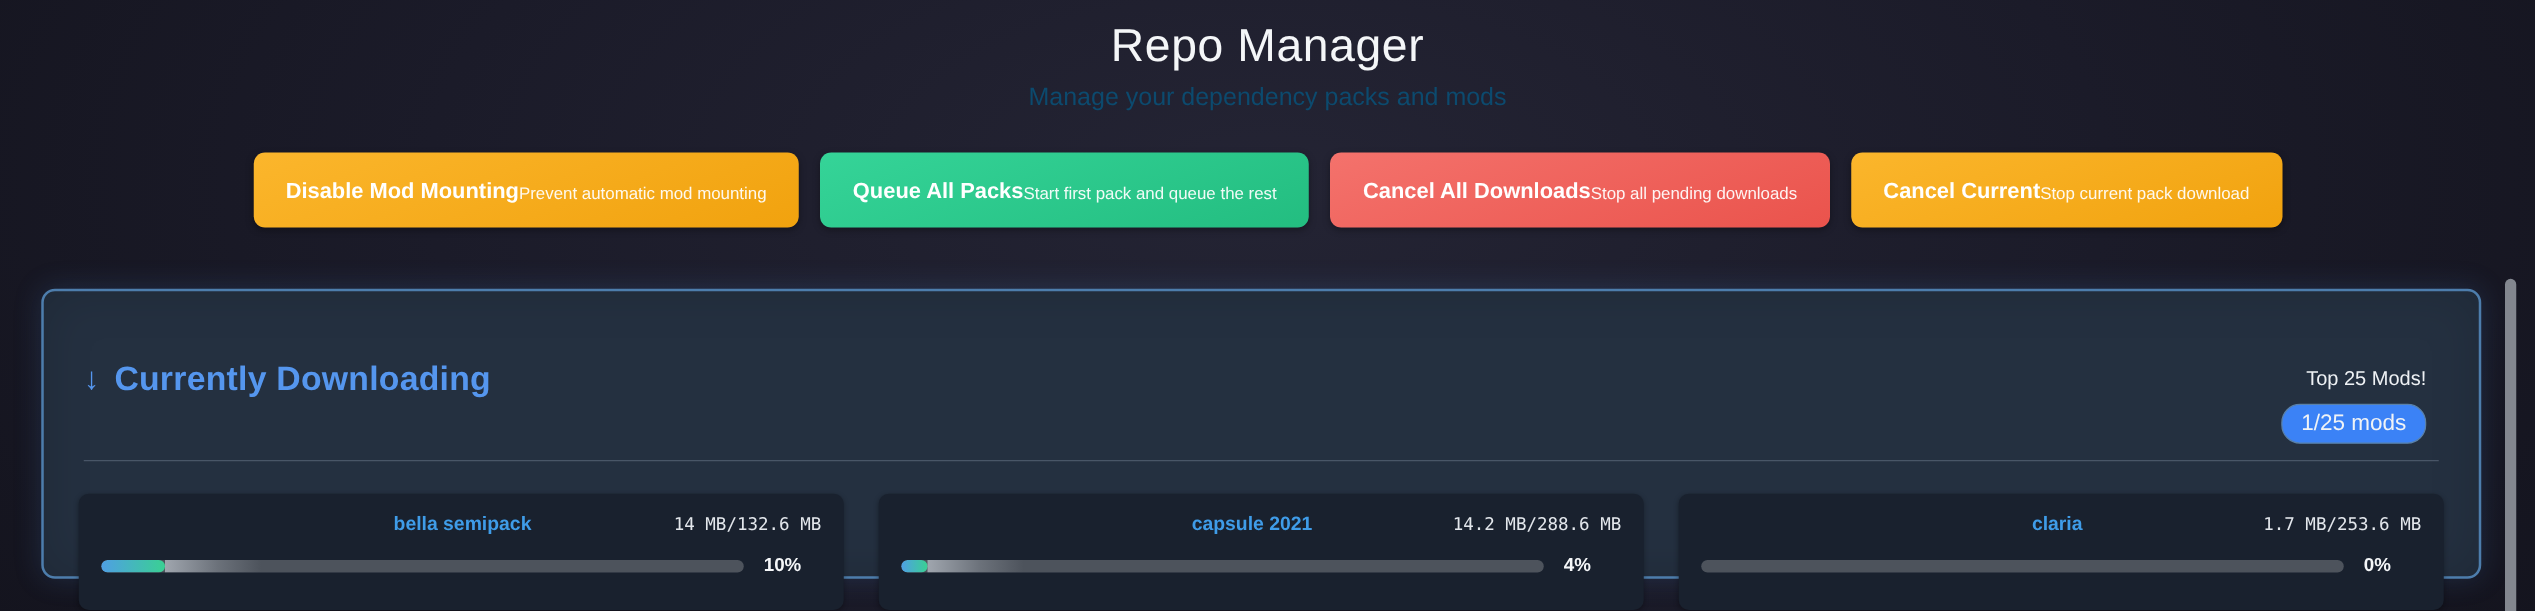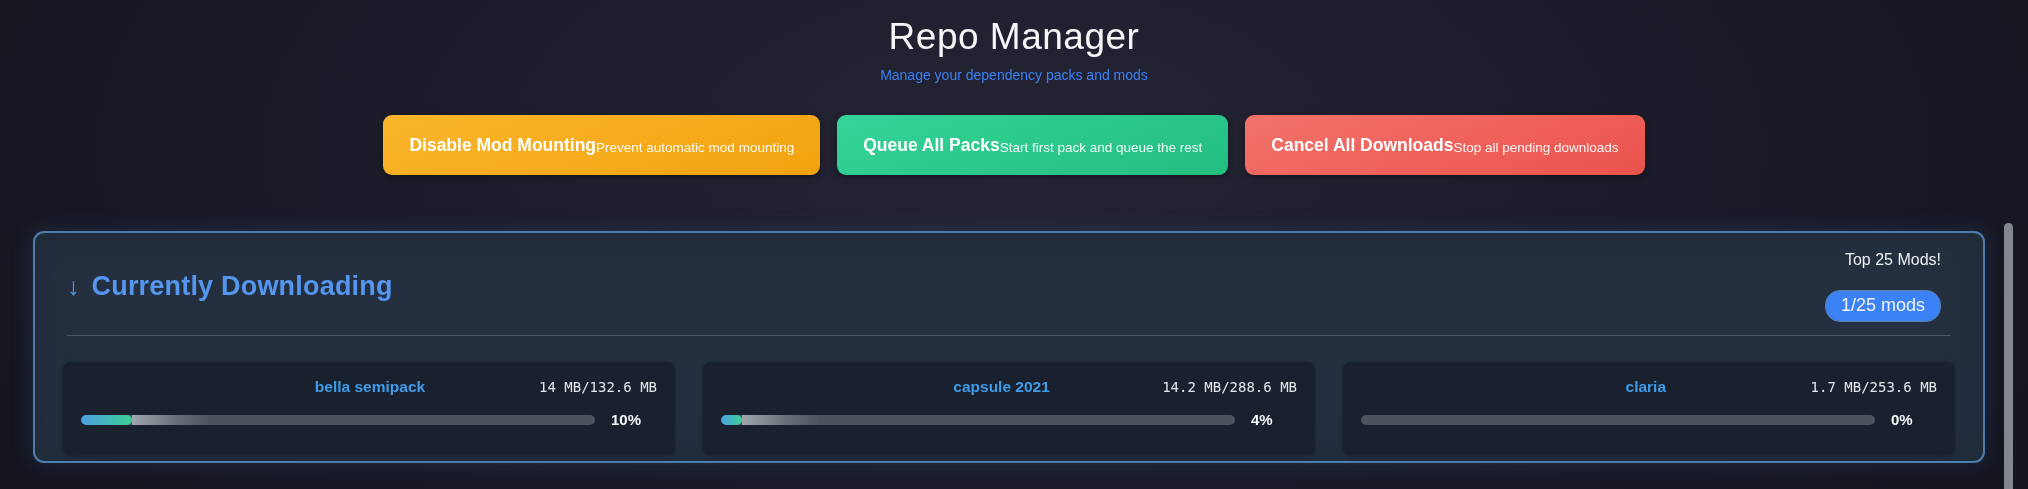--- a/index.html
+++ b/index.html
@@ -10,21 +10,21 @@
       radial-gradient(ellipse 1400px 700px at 50% 30%, #242434 0%, #1b1b29 48%, #12121b 100%);
     color:#fff;
     position:relative;
   }
 
   
   .app-header { text-align:center; padding-top:16px; }
   .app-title {
     font-size:37px; font-weight:300; letter-spacing:.5px; color:#f4f6f8;
   }
-  .app-subtitle { margin-top:9px; font-size:14px; font-weight:400; color:#3b82f6; }
+  .app-subtitle { margin-top:9px; font-size:20px; font-weight:400; color:#0c4a6e; }
 
   
   .actions-row {
     margin-top:32px;
     display:flex; justify-content:center; align-items:stretch; gap:17px;
   }
   .action-btn {
     border:none; cursor:pointer; border-radius:9px;
     padding:10px 26px; min-height:60px;
     display:flex; flex-direction:row; justify-content:center; align-items:center;
@@ -42,21 +42,21 @@
     position:absolute; left:33px; top:231px; width:1952px; height:232px;
     background:#243040;
     border:2px solid #4d7dac; border-radius:11px;
     box-shadow:0 0 22px rgba(70,120,180,.22), inset 0 0 40px rgba(0,0,0,.15);
     padding:18px 28px 22px 28px;
   }
   .panel-header { display:flex; justify-content:space-between; align-items:center; }
   .panel-title-wrap { display:flex; align-items:center; gap:12px; margin-left:4px; cursor:pointer; }
   .collapse-icon { font-size:25px; font-weight:700; color:#5596ee; line-height:1; }
   .panel-title { font-size:27px; font-weight:700; color:#5596ee; letter-spacing:.2px; }
-  .panel-meta { display:flex; flex-direction:column; align-items:flex-end; gap:21px; margin-right:14px; }
+  .panel-meta { display:flex; flex-direction:column; align-items:flex-end; gap:10px; margin-right:14px;margin-top:44px; }
   .top-mods-label { font-size:16px; color:#eef1f4; }
   .mods-count-badge {
     font-size:18px; color:#f0f3f6;
     background:#3b82f6; border:1.5px solid #5a81a9;
     border-radius:15px; padding:4px 15px 5px 15px;
   }
   .panel-divider { height:1px; background:rgba(160,175,195,.30); margin:13px 4px 0 4px; border:none; }
 
   
   .cards-row { display:flex; gap:28px; margin-top:26px; }
@@ -103,20 +103,24 @@
     <span class="btn-label">Disable Mod Mounting</span>
     <span class="btn-sublabel">Prevent automatic mod mounting</span>
   </button>
   <button class="action-btn btn-green">
     <span class="btn-label">Queue All Packs</span>
     <span class="btn-sublabel">Start first pack and queue the rest</span>
   </button>
   <button class="action-btn btn-red">
     <span class="btn-label">Cancel All Downloads</span>
     <span class="btn-sublabel">Stop all pending downloads</span>
+  </button>
+  <button class="action-btn btn-amber">
+    <span class="btn-label">Cancel Current</span>
+    <span class="btn-sublabel">Stop current pack download</span>
   </button>
 </div>
 
 <section class="downloads-panel">
   <div class="panel-header">
     <div class="panel-title-wrap">
       <span class="collapse-icon">↓</span>
       <span class="panel-title">Currently Downloading</span>
     </div>
     <div class="panel-meta">

